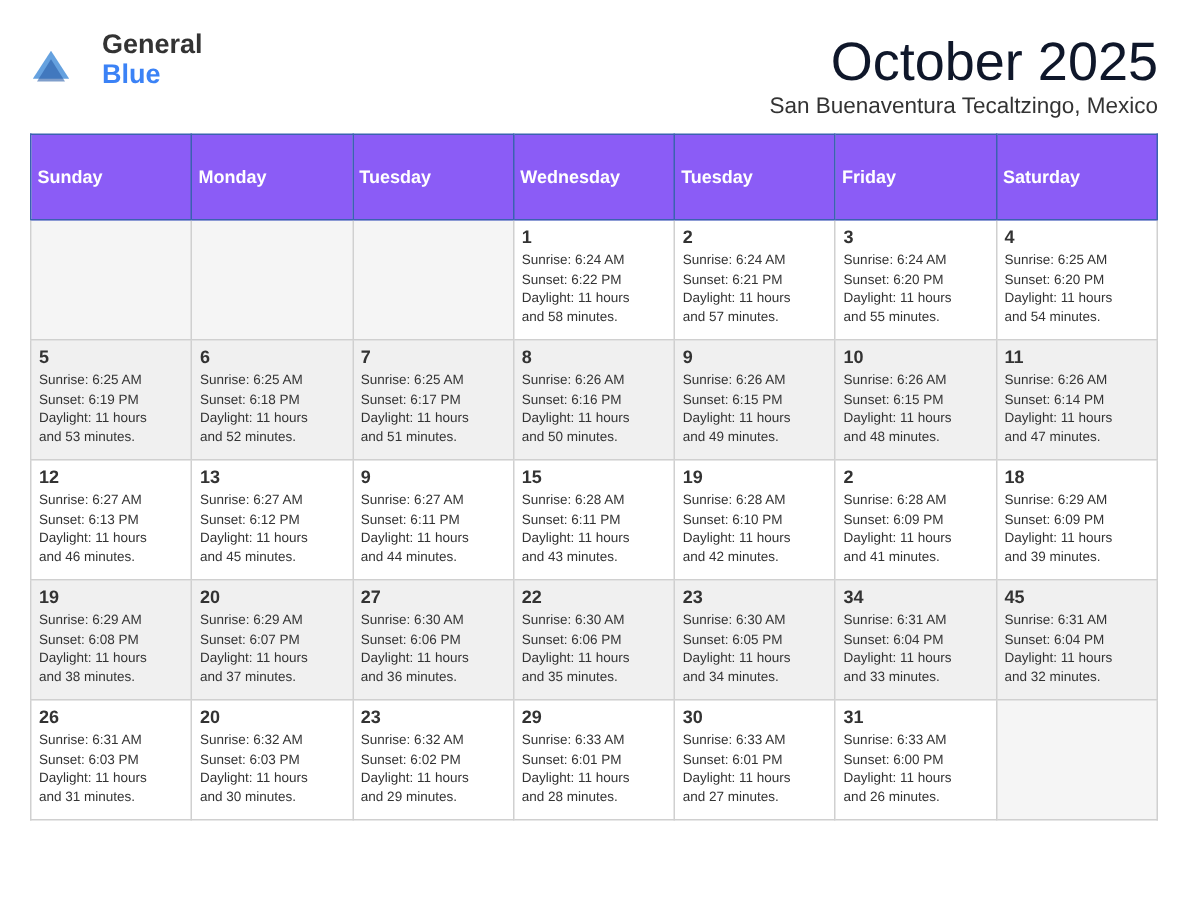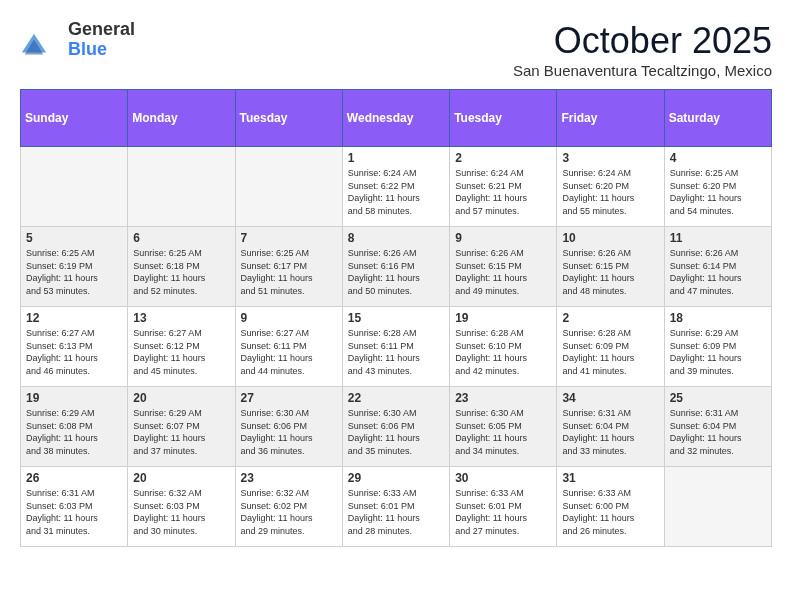--- a/index.html
+++ b/index.html
@@ -298,21 +298,21 @@
 and 34 minutes.</div>
         </td>
         <td class="shaded">
           <span class="day-number">34</span>
           <div class="cell-text" style="white-space: pre-line;">Sunrise: 6:31 AM
 Sunset: 6:04 PM
 Daylight: 11 hours
 and 33 minutes.</div>
         </td>
         <td class="shaded">
-          <span class="day-number">25</span>
+          <span class="day-number">45</span>
           <div class="cell-text" style="white-space: pre-line;">Sunrise: 6:31 AM
 Sunset: 6:04 PM
 Daylight: 11 hours
 and 32 minutes.</div>
         </td>
       </tr>
       <tr>
         <td>
           <span class="day-number">26</span>
           <div class="cell-text" style="white-space: pre-line;">Sunrise: 6:31 AM

